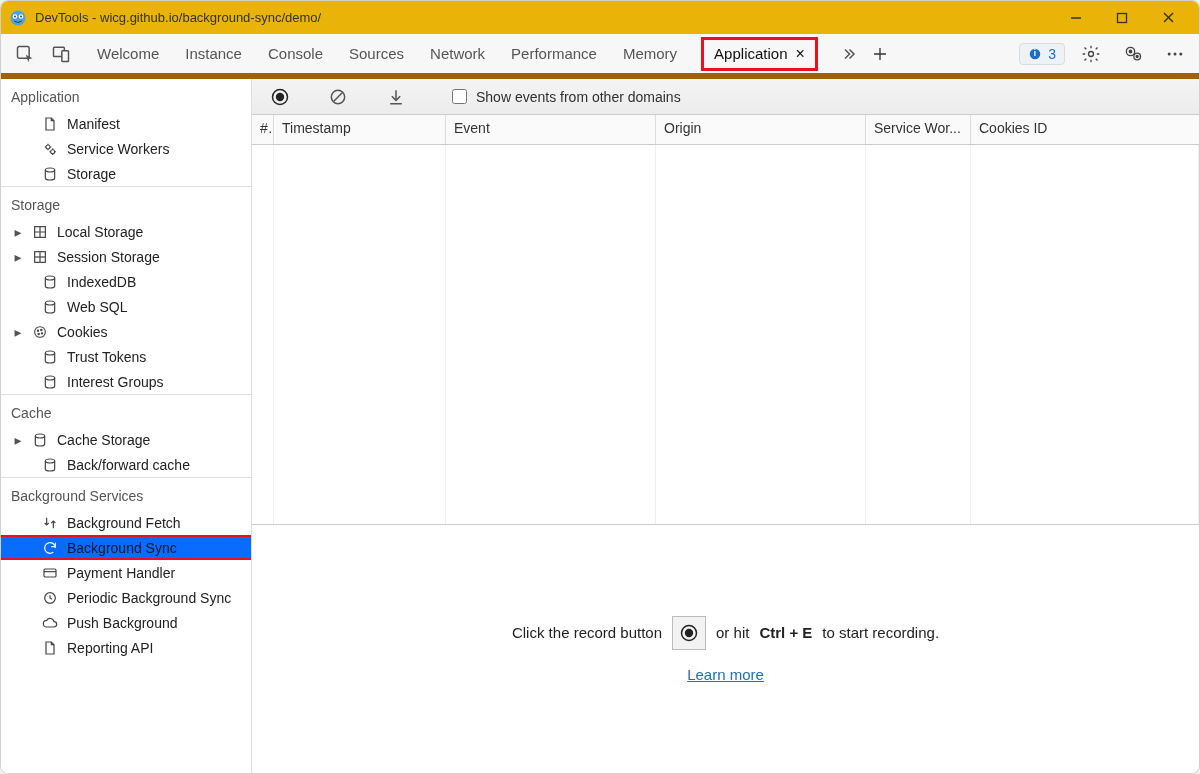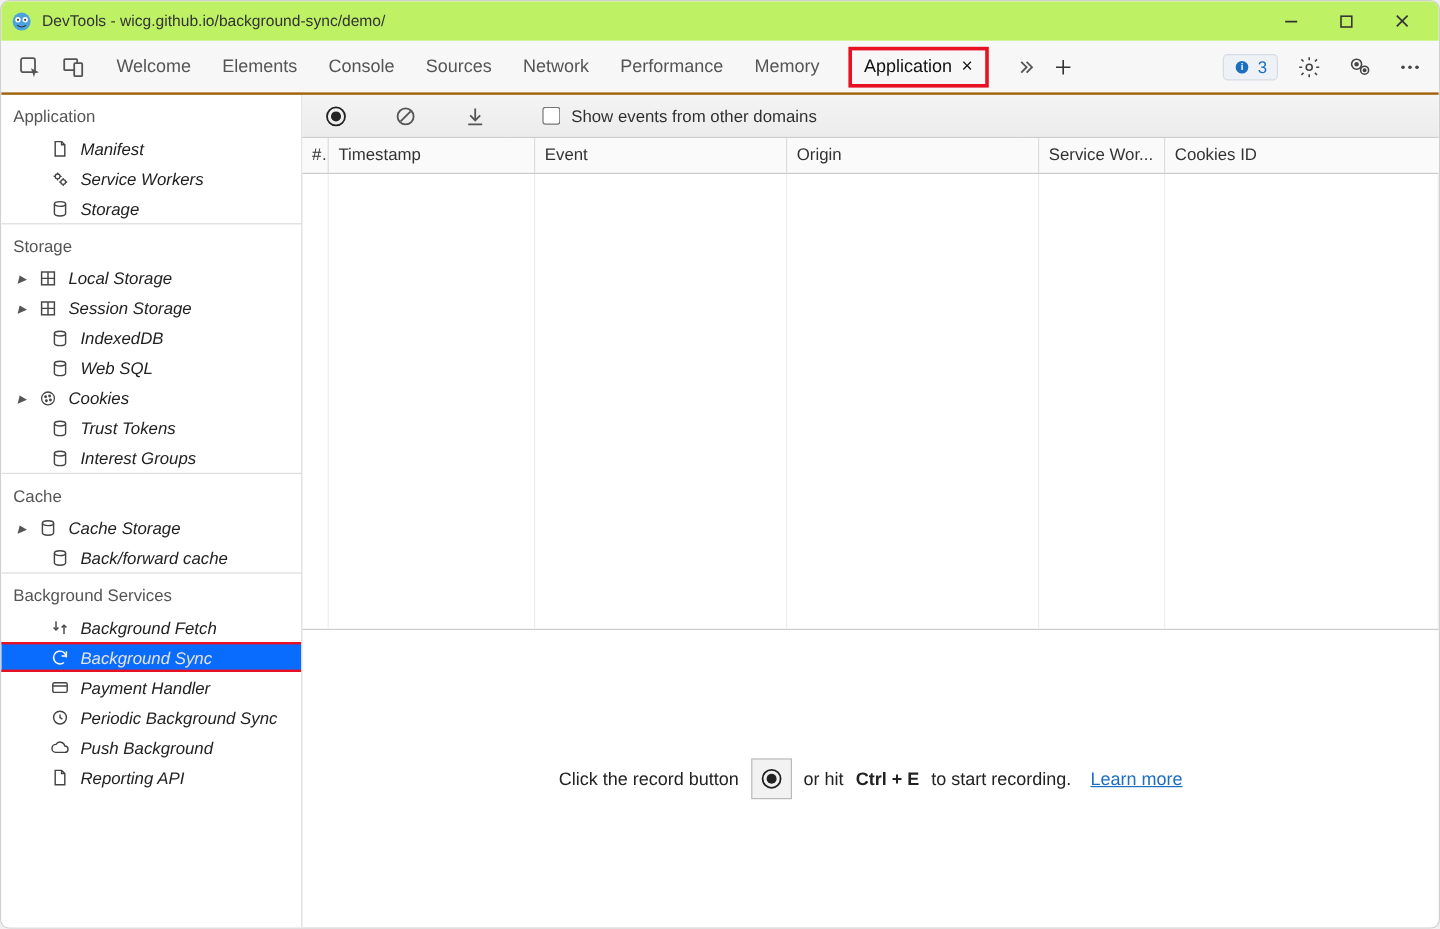--- a/index.html
+++ b/index.html
@@ -1,47 +1,47 @@
 <!DOCTYPE html>
 <html><head>
 <meta charset="utf-8">
 <style>
   * { box-sizing: border-box; }
   html, body { margin: 0; padding: 0; height: 100%; font-family: "Segoe UI", Arial, sans-serif; font-size: 14px; color: #303030; background: #f0f0f0; }
   .window { width: 1200px; height: 774px; background: #fff; border: 1px solid #d0d0d0; border-radius: 8px; overflow: hidden; display: flex; flex-direction: column; }
 
   
-  .titlebar { height: 33px; display: flex; align-items: center; padding: 0 8px; background: #bef264; text-align: center; }
+  .titlebar { height: 33px; display: flex; align-items: center; padding: 0 8px; background: #eab308; text-align: center; }
   .titlebar .app-icon { width: 18px; height: 18px; margin-right: 8px; display: inline-flex; align-items: center; justify-content: center; }
   .titlebar .title-text { font-size: 13px; color: #333; }
   .titlebar .spacer { flex: 1; }
   .win-btn { width: 46px; height: 33px; display: flex; align-items: center; justify-content: center; cursor: pointer; }
 
   
-  .tabsbar { height: 45px; display: flex; align-items: center; background: #f7f7f7; padding: 0 8px; border-bottom: 2px solid #a16207; position: relative; }
+  .tabsbar { height: 45px; display: flex; align-items: center; background: #f7f7f7; padding: 0 8px; border-bottom: 6px solid #a16207; position: relative; }
   .tabsbar .left-icons { display: flex; align-items: center; gap: 4px; margin-right: 18px; }
   .ib { width: 32px; height: 32px; display: flex; align-items: center; justify-content: center; cursor: pointer; border-radius: 4px; }
   .tabs { display: flex; align-items: center; height: 100%; gap: 22px; flex:0 0 auto; }
   .tab { height: 34px; display: flex; align-items: center; color: #555; cursor: pointer; font-size: 15px; padding: 0 2px; }
   .tab.active { border: 3px solid #e81123; padding: 0 10px; color: #111; height: 34px; }
   .tab .close-x { margin-left: 8px; font-size: 16px; line-height: 1; }
   .tabsbar .right-icons { margin-left: auto; display: flex; align-items: center; gap: 10px; }
   .issue-chip { display: flex; align-items: center; gap: 6px; background: #eef2f7; border: 1px solid #d6dce3; border-radius: 4px; padding: 2px 8px; color: #1b6ec2; font-size: 14px; cursor: pointer;}
   .issue-chip .dot { width: 14px; height: 14px; }
 
   
   .content { flex: 1; display: flex; min-height: 0; }
   .sidebar { width: 251px; border-right: 1px solid #ddd; overflow-y: auto; background: #fff; }
   .group-hdr { padding: 10px 10px 6px 10px; color: #555; font-size: 14px; border-top: 1px solid #ddd; }
   .group-hdr.first { border-top: none; }
-  .tree-item { height: 25px; display: flex; align-items: center; padding-left: 24px; gap: 8px; cursor: pointer; font-size: 14px; color: #222; font-style: italic; }
+  .tree-item { height: 25px; display: flex; align-items: center; padding-left: 24px; gap: 8px; cursor: pointer; font-size: 14px; color: #222; }
   .tree-item .caret { width: 10px; display: inline-flex; justify-content: center; color: #555; }
   .tree-item.withcaret { padding-left: 12px; }
   .tree-item .ico { width: 18px; height: 18px; display:inline-flex; align-items:center; justify-content:center; flex:0 0 18px; }
-  .tree-item.selected { background: #0a6cff; color: #e5e5e5; border:2px solid #e81123; border-left:none; border-right:none; }
+  .tree-item.selected { background: #0a6cff; color: #0f172a; border:2px solid #e81123; border-left:none; border-right:none; }
   .tree-item.selected .ico svg { stroke: #fff; }
   .tree-item.indent2 { padding-left: 40px; }
 
   
   .main { flex: 1; display: flex; flex-direction: column; min-width: 0; }
   .toolbar { height: 36px; display: flex; align-items: center; gap: 26px; padding: 0 12px; border-bottom: 1px solid #ccc; background: #f3f3f3; background: linear-gradient(#f4f4f4,#ececec); }
   .toolbar .chk { display: flex; align-items: center; gap: 6px; margin-left: 10px; }
   input[type=checkbox] { width:15px; height:15px; }
   
   .table-wrap { height: 410px; border-bottom: 1px solid #ccc; display:flex; flex-direction:column; }
@@ -50,21 +50,21 @@
   .th.n { width: 22px; text-align:center; }
   .th.ts { width: 172px; }
   .th.ev { width: 210px; }
   .th.or { width: 210px; }
   .th.sw { width: 105px; }
   .th.id { flex: 1; border-right: none; }
   .tbody { flex:1; display:flex; }
   .col-line { border-right: 1px solid #eee; }
   .col-line.n { width:22px; } .col-line.ts{width:172px;} .col-line.ev{width:210px;} .col-line.or{width:210px;} .col-line.sw{width:105px;} .col-line.id{flex:1;}
 
-  .hint-area { flex: 1; display: flex; flex-direction: row; align-items: center; justify-content: center; gap: 16px; color: #222; }
+  .hint-area { flex: 1; display: flex; flex-direction: column; align-items: center; justify-content: center; gap: 16px; color: #222; }
   .hint-line { display: flex; align-items: center; gap: 10px; font-size: 15px; }
   .record-chip { width: 34px; height: 34px; border: 1px solid #bbb; background: #f2f2f2; display: inline-flex; align-items: center; justify-content: center; }
   .learn { color: #1b6ec2; text-decoration: underline; cursor: pointer; font-size: 15px; }
   .kbd { font-weight: 600; }
 
   svg { display:block; }
 </style>
 </head>
 <body>
 
@@ -111,21 +111,21 @@
       </div>
       <div class="ib">
         <svg width="20" height="20" viewBox="0 0 24 24" fill="none" stroke="#555" stroke-width="1.8">
             <rect x="3" y="4" width="13" height="11" rx="1"></rect>
             <rect x="13" y="8" width="8" height="13" rx="1" fill="#f7f7f7"></rect>
           </svg>
       </div>
     </div>
     <div class="tabs">
       <div class="tab">Welcome</div>
-      <div class="tab">Elements</div>
+      <div class="tab">Instance</div>
       <div class="tab">Console</div>
       <div class="tab">Sources</div>
       <div class="tab">Network</div>
       <div class="tab">Performance</div>
       <div class="tab">Memory</div>
       <div class="tab active">
         <span>Application</span>
         <span class="close-x">×</span>
       </div>
     </div>

